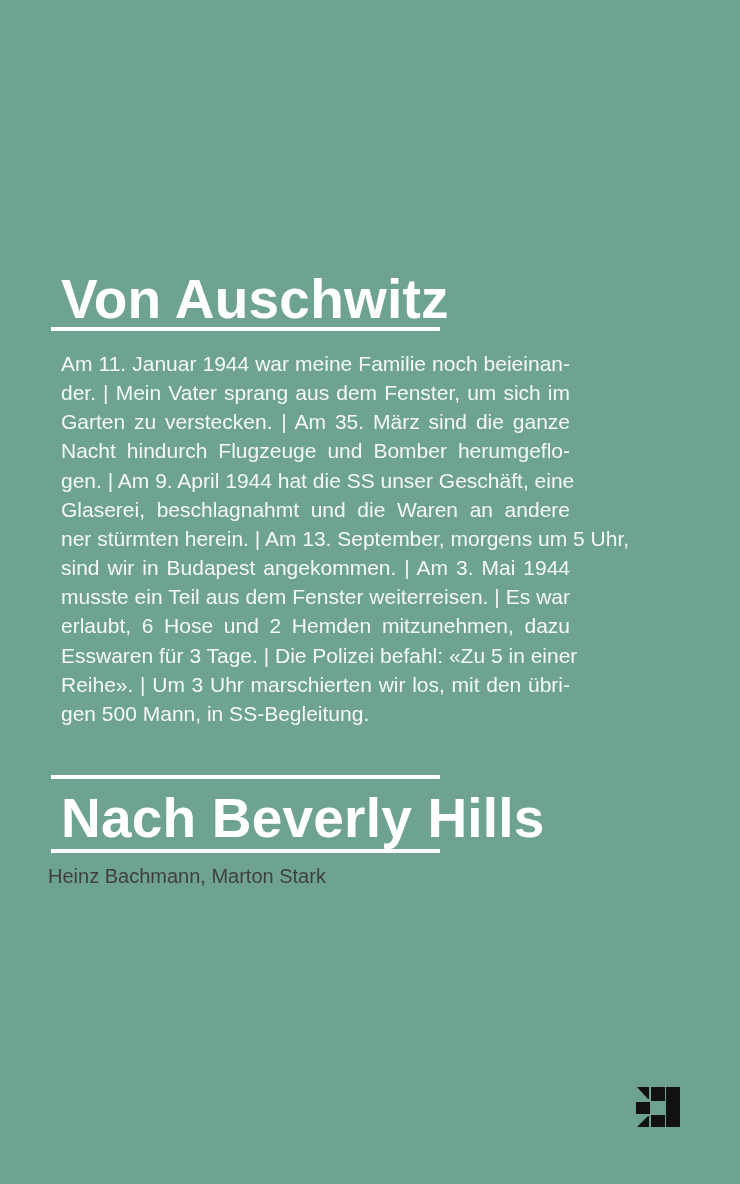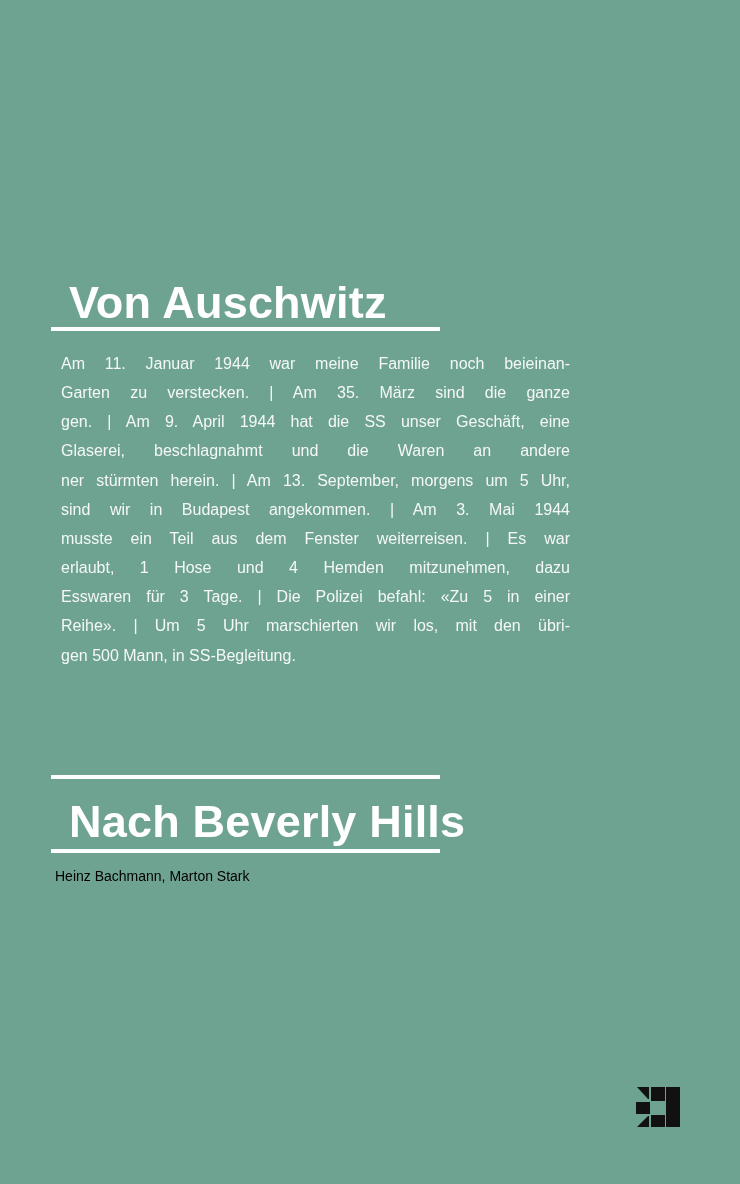--- a/index.html
+++ b/index.html
@@ -22,91 +22,93 @@
     .rule {
       position: absolute;
       left: 51px;
       width: 389px;
       height: 4px;
       background: #ffffff;
     }
     .title {
       position: absolute;
       left: 61px;
-      margin: 8px;
-      font-size: 45px;
+      margin: 0;
+      font-size: 55px;
       font-weight: bold;
       letter-spacing: 0.2px;
       line-height: 1;
       white-space: nowrap;
       color: #ffffff;
     }
     #title-1 { top: 272px; }
     #rule-1 { top: 327px; }
     .body-text {
       position: absolute;
       left: 61px;
       top: 349px;
       width: 509px;
       margin: 0;
-      font-size: 16px;
+      font-size: 21px;
       line-height: 29.15px;
       text-align: justify;
       color: #f4f8f6;
       hyphens: manual;
     }
     .body-text .ln {
       display: block;
       text-align: justify;
       text-align-last: justify;
       white-space: nowrap;
     }
     .body-text .ln.last {
       text-align-last: left;
     }
     #rule-2 { top: 775px; }
     #title-2 { top: 791px; }
     #rule-3 { top: 849px; }
     .authors {
       position: absolute;
-      left: 55px;
+      left: 48px;
       top: 864px;
       margin: 0;
-      font-size: 14px;
+      font-size: 20px;
       line-height: 24px;
-      color: #000000;
+      color: #404040;
       white-space: nowrap;
     }
     .logo {
       position: absolute;
       left: 636px;
       top: 1086px;
       width: 45px;
       height: 42px;
     }
   </style>
 </head>
 <body>
 
 <div class="cover">
 
   <h1 class="title" id="title-1">Von Auschwitz</h1>
   <div class="rule" id="rule-1"></div>
 
   <div class="body-text">
     <span class="ln">Am 11. Januar 1944 war meine Familie noch beieinan-</span>
+    <span class="ln">der. | Mein Vater sprang aus dem Fenster, um sich im</span>
     <span class="ln">Garten zu verstecken. | Am 35. März sind die ganze</span>
+    <span class="ln">Nacht hindurch Flugzeuge und Bomber herumgeflo-</span>
     <span class="ln">gen. | Am 9. April 1944 hat die SS unser Geschäft, eine</span>
     <span class="ln">Glaserei, beschlagnahmt und die Waren an andere</span>
     <span class="ln">ner stürmten herein. | Am 13. September, morgens um 5 Uhr,</span>
     <span class="ln">sind wir in Budapest angekommen. | Am 3. Mai 1944</span>
     <span class="ln">musste ein Teil aus dem Fenster weiterreisen. | Es war</span>
-    <span class="ln">erlaubt, 1 Hose und 4 Hemden mitzunehmen, dazu</span>
+    <span class="ln">erlaubt, 6 Hose und 2 Hemden mitzunehmen, dazu</span>
     <span class="ln">Esswaren für 3 Tage. | Die Polizei befahl: «Zu 5 in einer</span>
-    <span class="ln">Reihe». | Um 5 Uhr marschierten wir los, mit den übri-</span>
+    <span class="ln">Reihe». | Um 3 Uhr marschierten wir los, mit den übri-</span>
     <span class="ln last">gen 500 Mann, in SS-Begleitung.</span>
   </div>
 
   <div class="rule" id="rule-2"></div>
   <h1 class="title" id="title-2">Nach Beverly Hills</h1>
   <div class="rule" id="rule-3"></div>
 
   <p class="authors">Heinz Bachmann, Marton Stark</p>
 
   <svg class="logo" viewBox="0 0 45 42" xmlns="http://www.w3.org/2000/svg">

